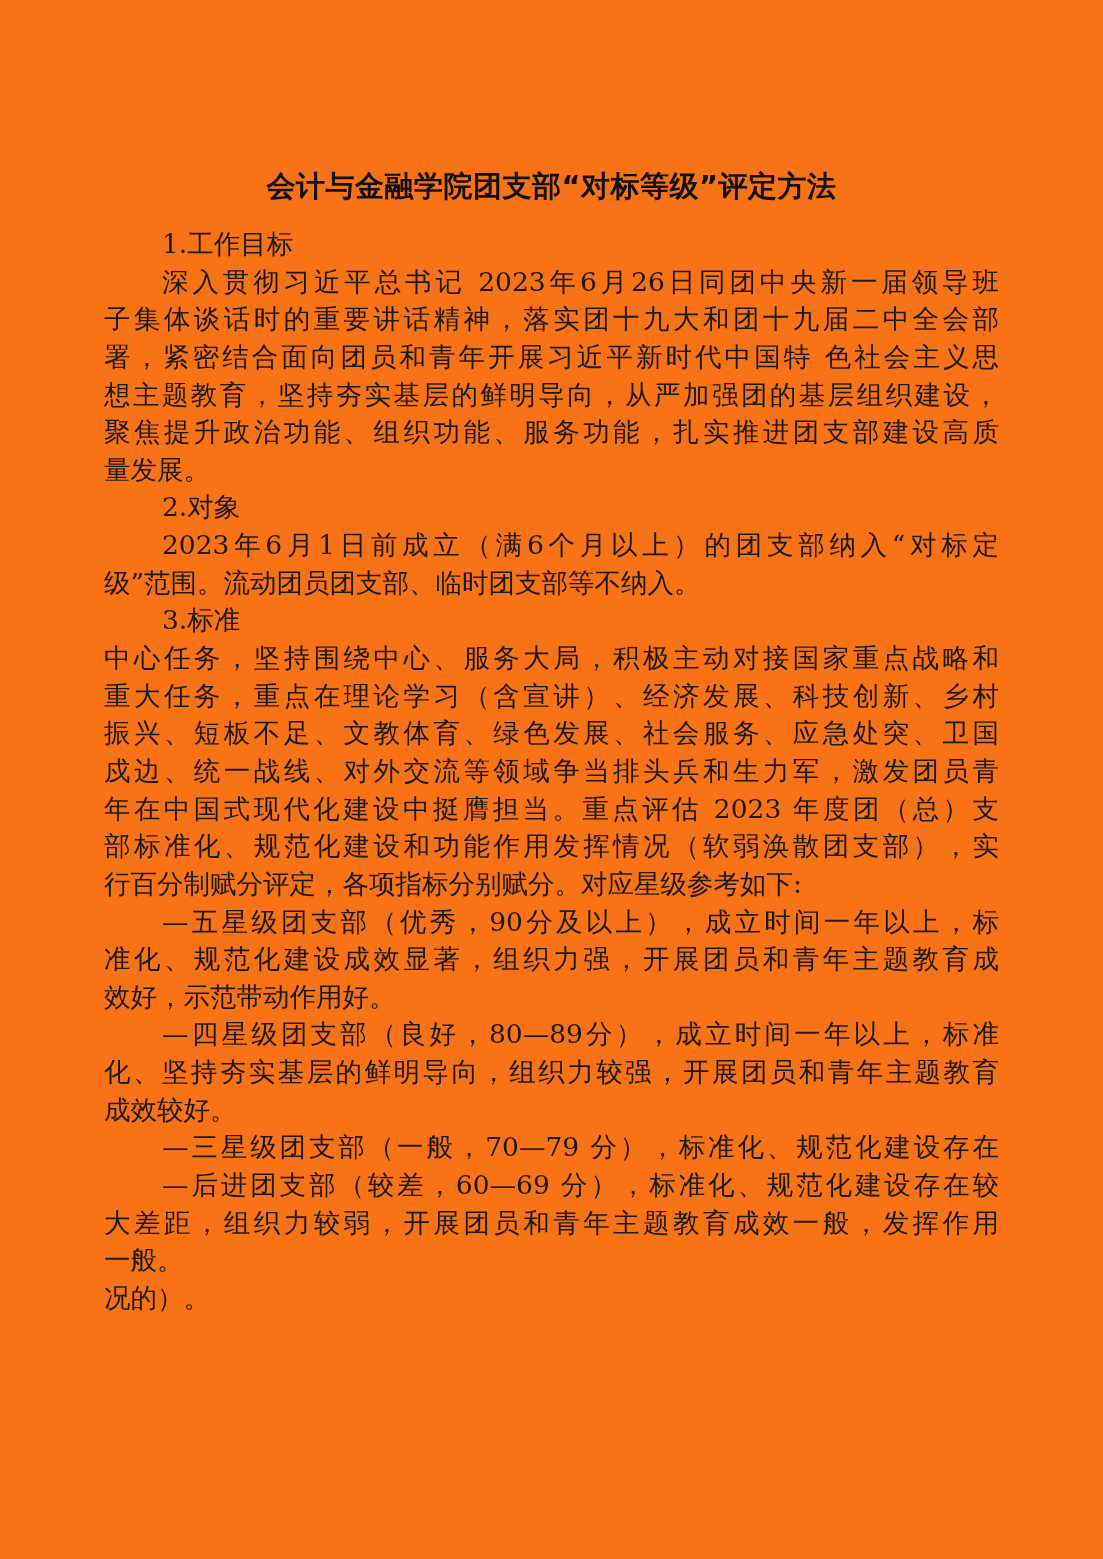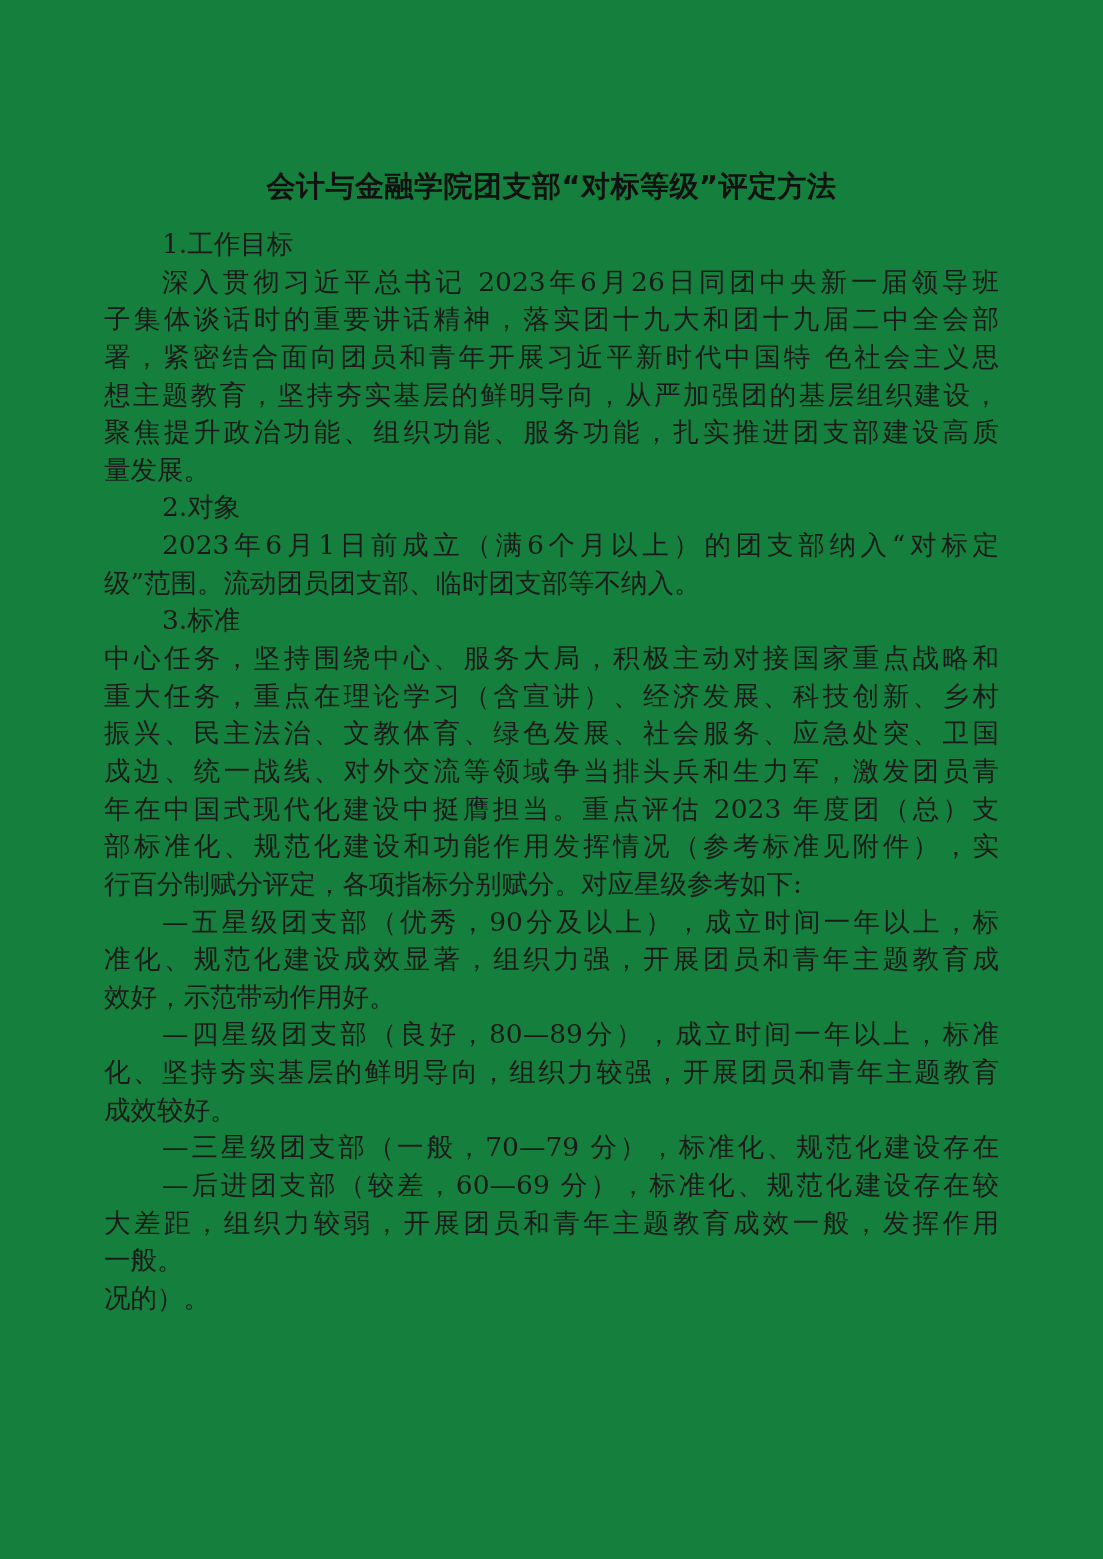--- a/index.html
+++ b/index.html
@@ -1,17 +1,17 @@
 <!DOCTYPE html>
 <html><head>
 <meta charset="utf-8">
 <style>
   html, body { margin: 0; padding: 0; background: #ffffff; }
   body { width: 1103px; height: 1559px; position: relative; overflow: hidden; }
-  .page { position: absolute; left: 0; top: 0; width: 1103px; height: 1559px; background: #15803d; }
+  .page { position: absolute; left: 0; top: 0; width: 1103px; height: 1559px; background: #f97316; }
   .title {
     position: absolute; left: 0; width: 1103px; top: 166px;
     text-align: center;
     font-family: "DejaVu Sans", sans-serif;
     font-weight: bold; font-size: 29px; line-height: 40px;
     color: #111; letter-spacing: 0.5px;
   }
   .body {
     position: absolute; left: 104px; top: 225px; width: 895px;
     font-family: "DejaVu Serif", serif;
@@ -62,30 +62,30 @@
       <div class="line indent last">
         <span class="t">3.标准</span>
       </div>
       <div class="line">
         <span class="t">中心任务，坚持围绕中心、服务大局，积极主动对接国家重点战略和</span>
       </div>
       <div class="line">
         <span class="t">重大任务，重点在理论学习（含宣讲）、经济发展、科技创新、乡村</span>
       </div>
       <div class="line">
-        <span class="t">振兴、民主法治、文教体育、绿色发展、社会服务、应急处突、卫国</span>
+        <span class="t">振兴、短板不足、文教体育、绿色发展、社会服务、应急处突、卫国</span>
       </div>
       <div class="line">
         <span class="t">戍边、统一战线、对外交流等领域争当排头兵和生力军，激发团员青</span>
       </div>
       <div class="line">
         <span class="t">年在中国式现代化建设中挺膺担当。重点评估 2023 年度团（总）支</span>
       </div>
       <div class="line">
-        <span class="t">部标准化、规范化建设和功能作用发挥情况（参考标准见附件），实</span>
+        <span class="t">部标准化、规范化建设和功能作用发挥情况（软弱涣散团支部），实</span>
       </div>
       <div class="line last">
         <span class="t">行百分制赋分评定，各项指标分别赋分。对应星级参考如下:</span>
       </div>
       <div class="line indent">
         <span class="t">—五星级团支部（优秀，90分及以上），成立时间一年以上，标</span>
       </div>
       <div class="line">
         <span class="t">准化、规范化建设成效显著，组织力强，开展团员和青年主题教育成</span>
       </div>

